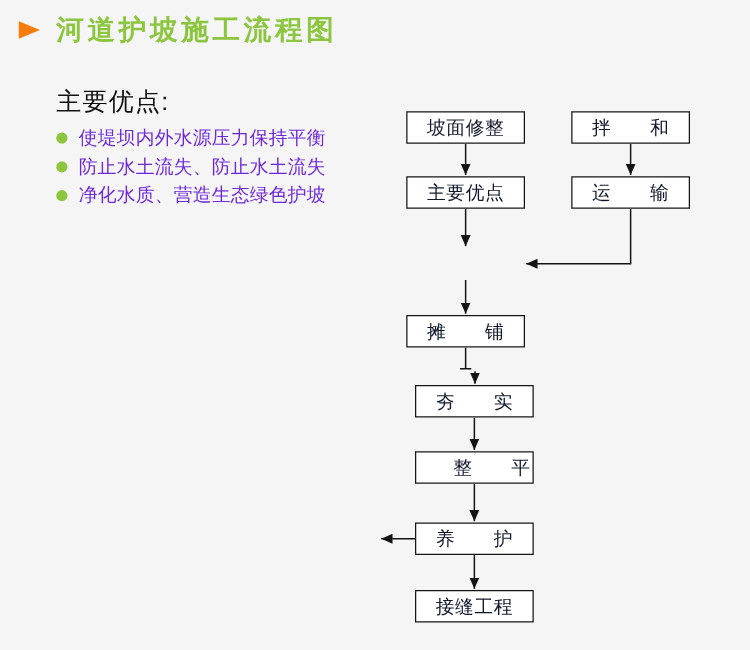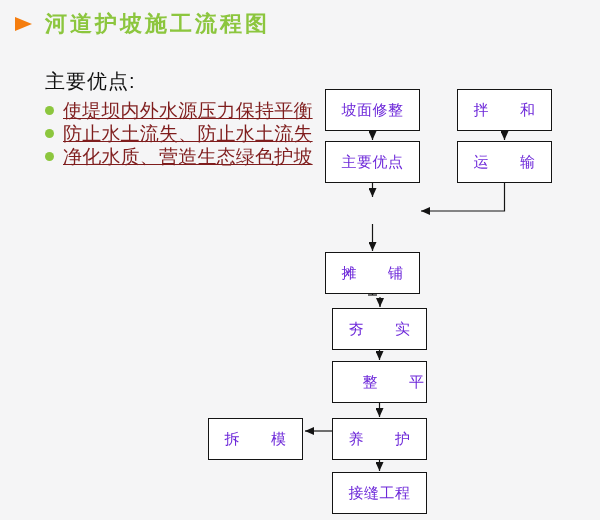--- a/index.html
+++ b/index.html
@@ -31,29 +31,29 @@
   .adv-heading {
     position: absolute; left: 45px; top: 68px; margin: 0;
     color: #111; font-size: 20px; font-weight: normal; letter-spacing: 1px;
   }
   .adv-list { position: absolute; left: 45px; top: 99px; margin: 0; padding: 0; list-style: none; }
   .adv-item { display: flex; align-items: center; height: 23px; }
   .adv-dot {
     width: 9px; height: 9px; border-radius: 50%;
     background: #8cc63e; margin-right: 9px; flex: 0 0 auto;
   }
-  .adv-text { color: #7f1d1d; font-size: 19px; letter-spacing: 0.2px; white-space: nowrap; text-decoration: underline; }
+  .adv-text { color: #6d28d9; font-size: 15px; letter-spacing: 0.2px; white-space: nowrap; }
 
   
   .edges { position: absolute; left: 0; top: 0; pointer-events: none; }
   .node {
     position: absolute; box-sizing: border-box;
-    width: 95px; height: 42px;
+    width: 95px; height: 26px;
     background: #ffffff; border: 1px solid #141414;
-    color: #6d28d9; font-size: 15px;
+    color: #0f172a; font-size: 15px;
     display: flex; align-items: center; justify-content: center;
     white-space: pre; letter-spacing: 0.5px;
   }
 </style>
 </head>
 <body>
 
 <div class="canvas">
 
   <div class="title-row">
@@ -105,15 +105,14 @@
 
   <div class="node" style="left:325px; top:89px;">坡面修整</div>
   <div class="node" style="left:325px; top:141px;">主要优点</div>
   <div class="node" style="left:332px; top:308px;">夯　　实</div>
   <div class="node" style="left:325px; top:252px;">摊　　铺</div>
   <div class="node" style="left:332px; top:361px;padding-left:28px;">整　　平</div>
   <div class="node" style="left:332px; top:418px;">养　　护</div>
   <div class="node" style="left:332px; top:472px;">接缝工程</div>
   <div class="node" style="left:457px; top:89px;">拌　　和</div>
   <div class="node" style="left:457px; top:141px;">运　　输</div>
-  <div class="node" style="left:208px; top:418px;">拆　　模</div>
 
 </div>
 
 </body></html>

